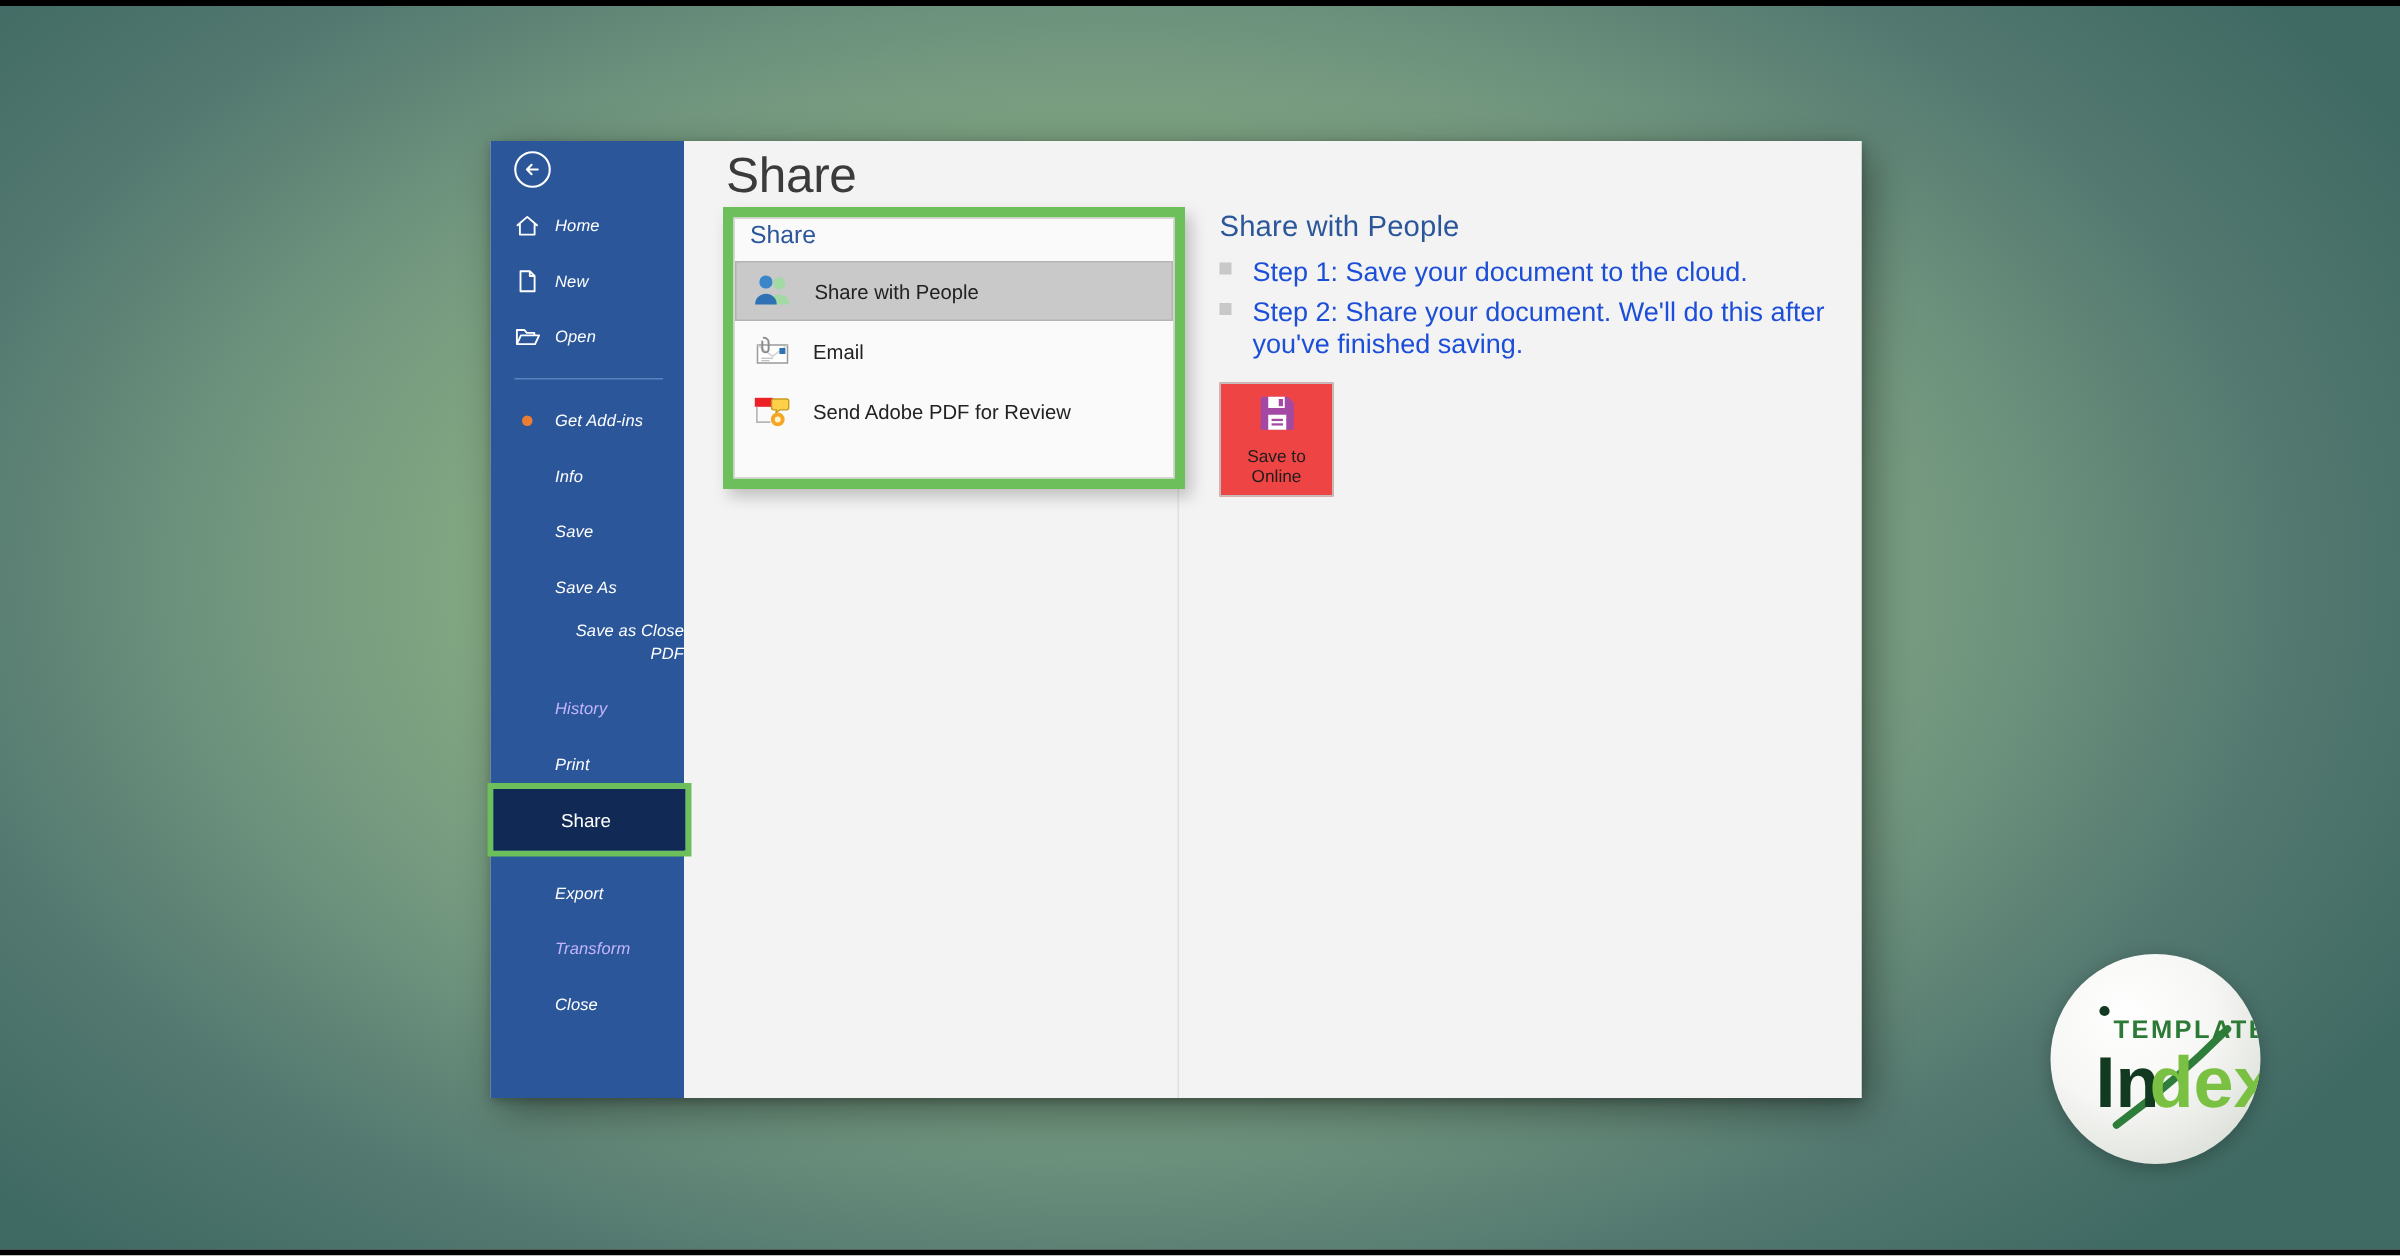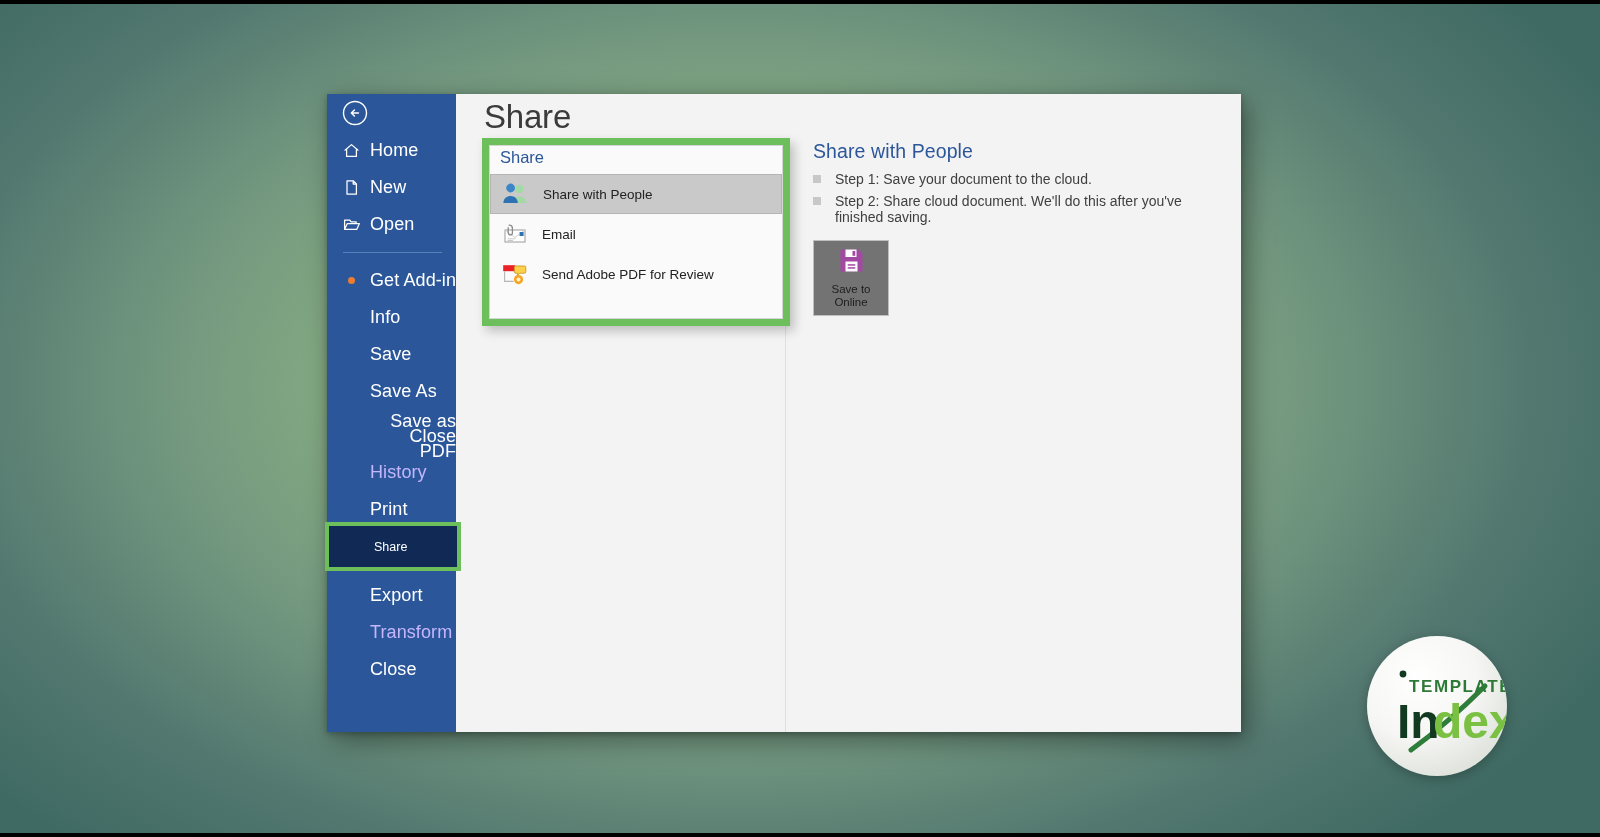--- a/index.html
+++ b/index.html
@@ -37,23 +37,24 @@
     width: 28px; height: 28px;
   }
   .back-btn svg { display: block; }
   .nav-item {
     position: relative;
     display: flex;
     align-items: center;
     height: 37px;
     padding-left: 15px;
     color: #ffffff;
-    font-size: 18px;
+    font-size: 11px;
     letter-spacing: .1px;
     white-space: nowrap;
+    font-style: italic;
   }
   .nav-item .ic {
     width: 19px; height: 19px;
     margin-right: 9px;
     flex: 0 0 19px;
     display: flex; align-items: center; justify-content: center;
   }
   .nav-item.no-icon { padding-left: 43px; text-align: right; }
   .nav-item.disabled { color: #c4b5fd; }
   .nav-sep {
@@ -168,25 +169,25 @@
     align-items: flex-start;
     margin-bottom: 6px;
   }
   .step .sq {
     width: 8px; height: 8px;
     background: #c8c8c8;
     flex: 0 0 8px;
     margin-right: 14px;
     margin-top: 4px;
   }
-  .step .stext { font-size: 14px; color: #404040; }
+  .step .stext { font-size: 18px; color: #1d4ed8; }
   #save-cloud-btn {
     margin-top: 15px;
     width: 76px; height: 76px;
-    background: #737373;
+    background: #ef4444;
     border: 1px solid #bfbfbf;
     display: flex;
     flex-direction: column;
     align-items: center;
     justify-content: center;
     cursor: pointer;
   }
   #save-cloud-btn .lbl {
     margin-top: 5px;
     font-size: 11.5px;
@@ -303,21 +304,21 @@
 
       <div id="detail">
         <div id="detail-title">Share with People</div>
 
         <div class="step">
           <span class="sq"></span>
           <span class="stext">Step 1: Save your document to the cloud.</span>
         </div>
         <div class="step">
           <span class="sq"></span>
-          <span class="stext">Step 2: Share cloud document. We'll do this after you've finished saving.</span>
+          <span class="stext">Step 2: Share your document. We'll do this after you've finished saving.</span>
         </div>
 
         <div id="save-cloud-btn">
           <span>
             <svg width="27" height="27" viewBox="0 0 27 27">
               <path d="M2.5 2.5 H20.5 L24.5 6.5 V24.5 H2.5 Z" fill="#a349a4"></path>
               <rect x="7.5" y="2.5" width="11" height="7.5" fill="#ffffff"></rect>
               <rect x="14.5" y="4" width="2.8" height="4.8" fill="#a349a4"></rect>
               <rect x="7.5" y="14.5" width="12" height="10" fill="#ffffff"></rect>
               <rect x="9.7" y="17.2" width="7.6" height="1.5" fill="#a349a4"></rect>

